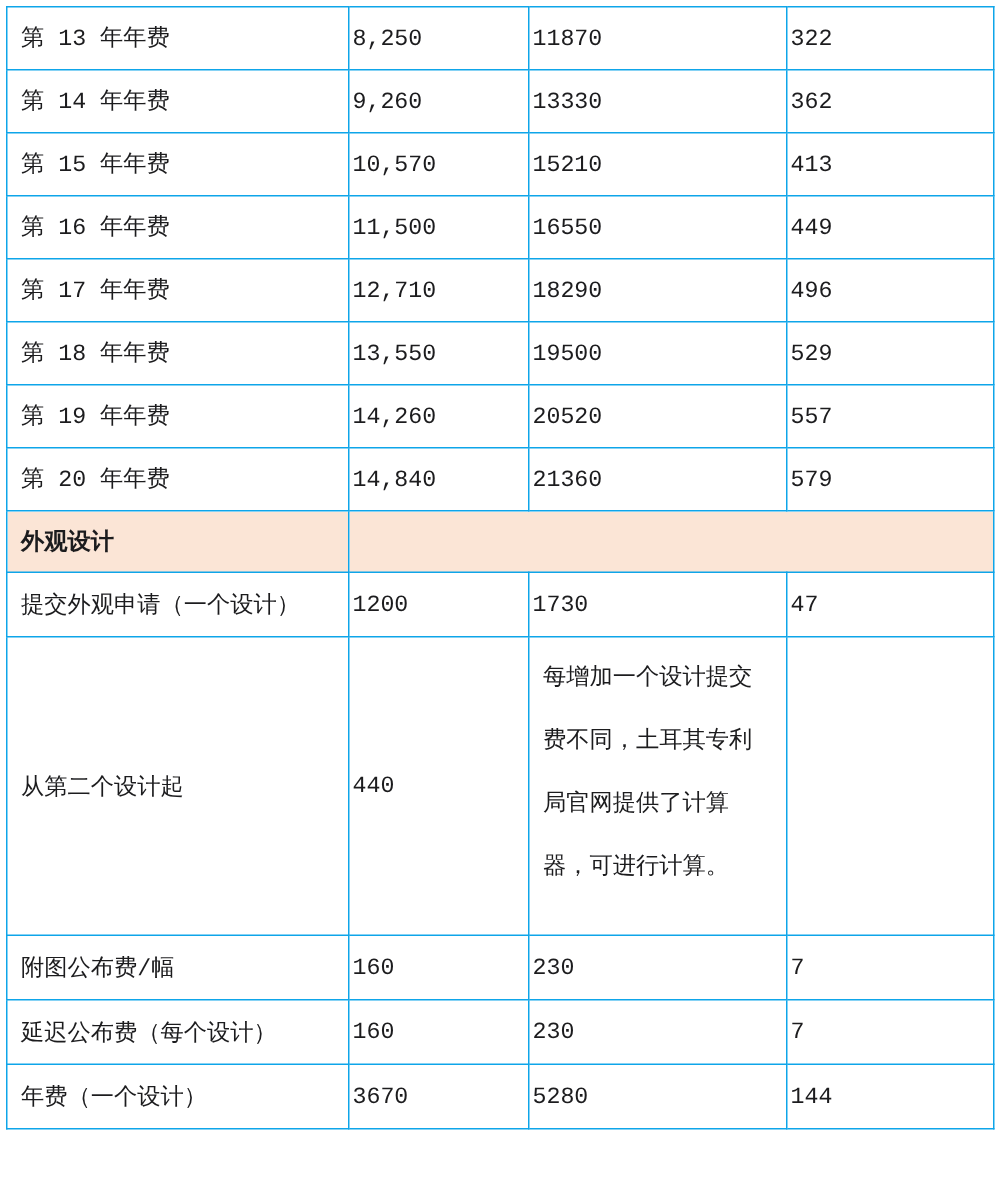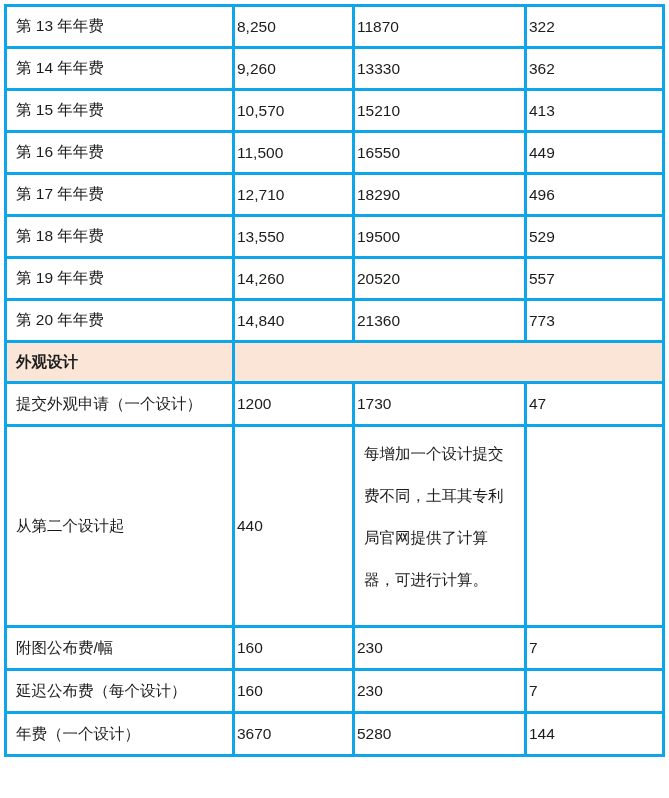--- a/index.html
+++ b/index.html
@@ -16,25 +16,26 @@
     padding: 4px 0 0 4px;
     overflow: hidden;
   }
   table.fee-table {
     border-collapse: collapse;
     table-layout: fixed;
     width: 658px;
     color: #1c1c1e;
   }
   table.fee-table td {
-    border: 3px solid #0ea5e9;
+    border: 1px solid #0ea5e9;
     font-size: 15.5px;
     vertical-align: middle;
     box-sizing: border-box;
     overflow: hidden;
+    font-family: Liberation Mono, monospace;
   }
   col.c1 { width: 228px; }
   col.c2 { width: 120px; }
   col.c3 { width: 172px; }
   col.c4 { width: 138px; }
 
   td.label-cell {
     text-align: left;
     padding: 0 6px 0 9px;
   }
@@ -103,21 +104,21 @@
       <tr class="annuity-row">
         <td class="label-cell">第 19 年年费</td>
         <td class="num-cell">14,260</td>
         <td class="num-cell">20520</td>
         <td class="num-cell">557</td>
       </tr>
       <tr class="annuity-row">
         <td class="label-cell">第 20 年年费</td>
         <td class="num-cell">14,840</td>
         <td class="num-cell">21360</td>
-        <td class="num-cell">773</td>
+        <td class="num-cell">579</td>
       </tr>
       <tr class="section-row">
         <td class="label-cell">外观设计</td>
         <td colspan="3"></td>
       </tr>
       <tr class="design-row">
         <td class="label-cell">提交外观申请（一个设计）</td>
         <td class="num-cell">1200</td>
         <td class="num-cell">1730</td>
         <td class="num-cell">47</td>

